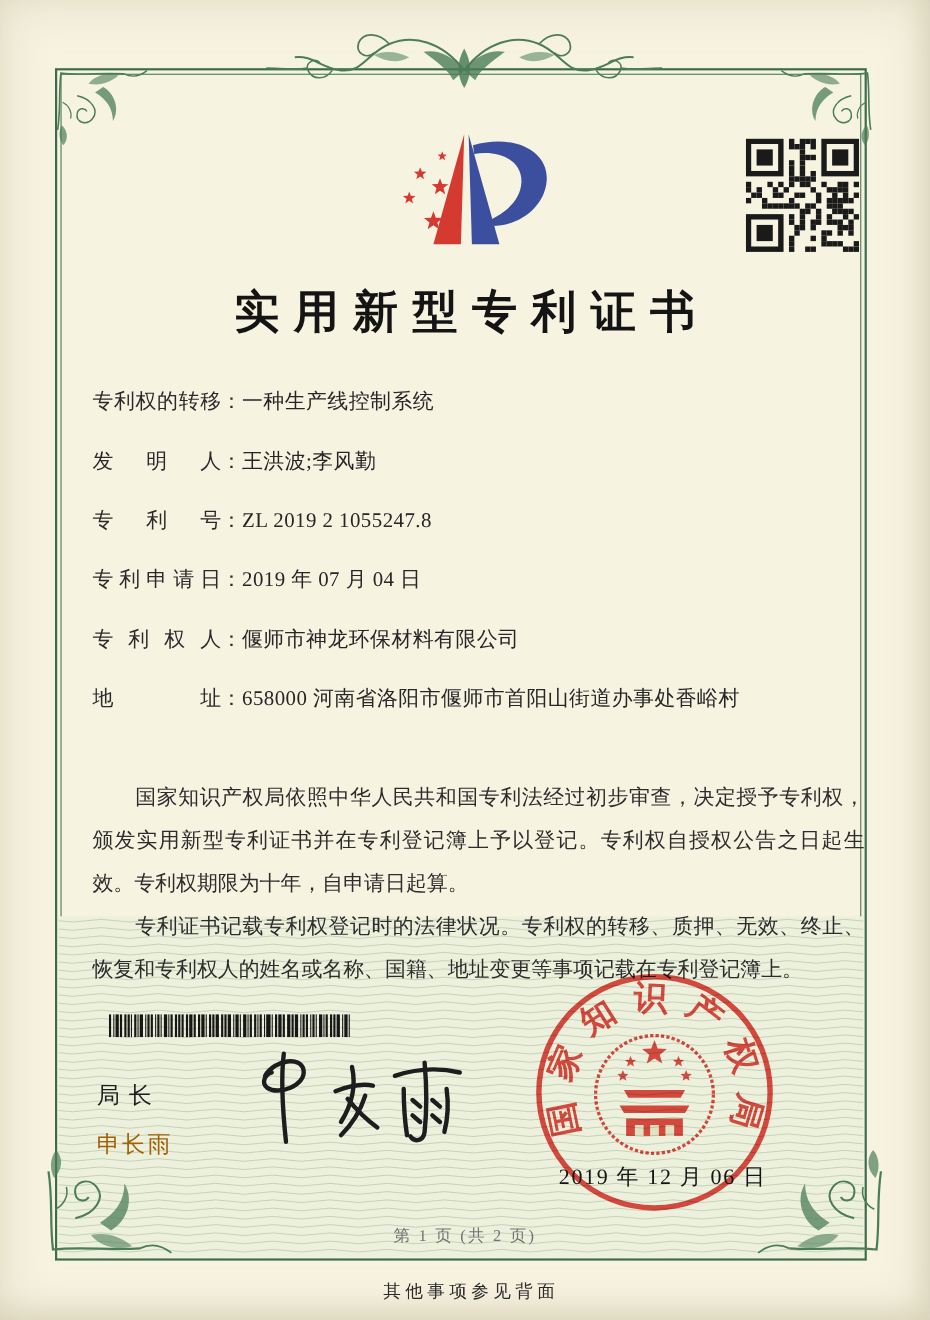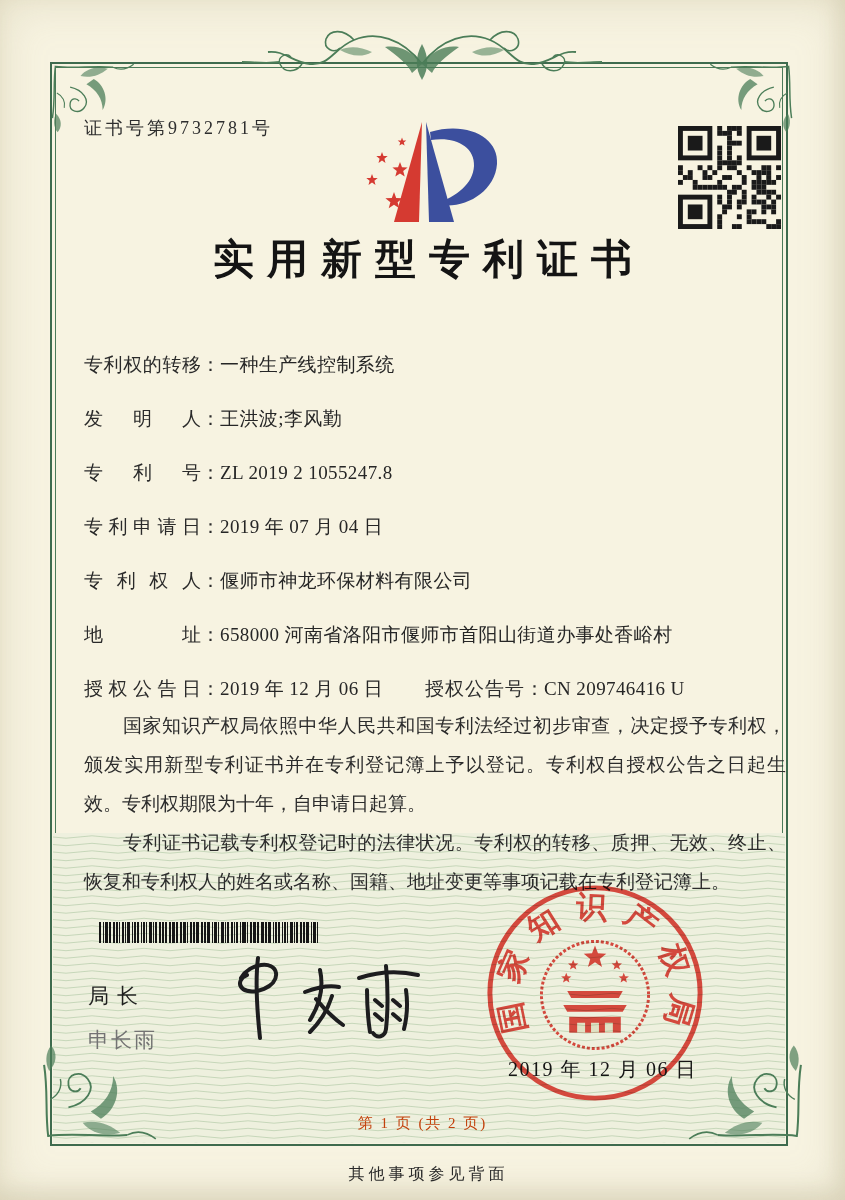--- a/index.html
+++ b/index.html
@@ -33,46 +33,46 @@
   .corner{position:absolute;}
   .corner.bl{left:38px;top:1010px;width:132px;height:132px;}
   .corner.br{left:675px;top:1010px;width:132px;height:132px;transform:scaleX(-1);}
   .corner.tl{left:48px;top:62px;width:96px;height:96px;transform:scaleY(-1);}
   .corner.tr{left:700px;top:62px;width:96px;height:96px;transform:scale(-1,-1);}
   
   .cert-no{position:absolute;left:84px;top:116px;font-size:18px;letter-spacing:3px;color:#2e2e2e;}
   .logo{position:absolute;left:336px;top:116px;width:182px;height:118px;}
   .qr{position:absolute;left:678px;top:126px;width:103px;height:103px;}
   .title{
-    position:absolute;left:0;right:0;top:232px;margin:0;text-align:center;
+    position:absolute;left:0;right:0;top:256px;margin:0;text-align:center;
     font-size:41px;font-weight:700;letter-spacing:13px;text-indent:13px;color:#141414;
   }
   
   .rows{position:absolute;left:84px;top:352px;width:704px;font-size:19px;}
   .row{height:54px;white-space:nowrap;}
   .flabel{
     display:inline-block;width:117px;vertical-align:bottom;
     text-align:justify;text-align-last:justify;color:#2a2a2a;
   }
   .colon{display:inline-block;}
   .fvalue{letter-spacing:.4px;color:#262626;}
   .row.grant{position:relative;}
   .grant-right{position:absolute;left:341px;top:0;}
   .grant-right .plain-label{letter-spacing:1px;}
   
   .paras{position:absolute;left:84px;top:706px;width:702px;font-size:19px;line-height:39px;text-align:justify;}
   .paras p{margin:0;text-indent:2.05em;}
   
   .barcode{position:absolute;left:99px;top:922px;width:222px;height:21px;}
   .director-label{position:absolute;left:88px;top:982px;font-size:21px;letter-spacing:8px;color:#1e1e1e;}
-  .director-name{position:absolute;left:88px;top:1026px;font-size:21px;letter-spacing:2px;color:#737373;}
+  .director-name{position:absolute;left:88px;top:1026px;font-size:21px;letter-spacing:2px;color:#a16207;}
   .signature{position:absolute;left:228px;top:946px;width:200px;height:100px;}
   .seal{position:absolute;left:476px;top:874px;width:238px;height:238px;mix-blend-mode:multiply;opacity:.93;}
   .seal-date{position:absolute;left:508px;top:1056px;font-size:20px;letter-spacing:1.5px;color:#141414;}
-  .page-info{position:absolute;left:0;right:0;top:1114px;text-align:center;font-size:15px;letter-spacing:2px;color:#c2410c;}
+  .page-info{position:absolute;left:0;right:0;top:1114px;text-align:center;font-size:15px;letter-spacing:2px;color:#737373;}
   .back-note{position:absolute;left:12px;right:0;top:1164px;text-align:center;font-size:16px;letter-spacing:4px;color:#2a2a2a;}
 </style>
 </head>
 <body>
 
 <div class="page">
 
   <div class="frame"></div>
   <div class="pattern-zone">
     <svg id="waves" width="732" height="310" viewBox="0 0 732 310">
@@ -126,21 +126,20 @@
   <svg class="corner tr" viewBox="0 0 130 130">
       <path d="M6 54 C 10 80 7 100 10 124 C 34 121 60 125 88 123" fill="none" stroke="#4b7d58" stroke-width="2"></path>
       <path d="M30 96 C 48 92 57 78 49 68 C 42 59 28 63 30 74 C 31 81 39 82 42 77" fill="none" stroke="#4b7d58" stroke-width="1.8"></path>
       <path d="M52 100 C 66 92 74 80 74 65 C 83 80 76 99 62 107 Z" fill="#4b7d58" opacity=".75"></path>
       <path d="M44 111 C 58 108 70 112 81 121 C 66 125 52 121 44 111 Z" fill="#4b7d58" opacity=".6"></path>
       <path d="M88 123 C 98 118 107 120 116 127" fill="none" stroke="#4b7d58" stroke-width="1.6"></path>
       <path d="M11 60 C 19 52 19 42 13 35 C 7 42 7 53 11 60 Z" fill="#4b7d58" opacity=".7"></path>
       <path d="M12 88 C 20 84 24 76 22 68" fill="none" stroke="#4b7d58" stroke-width="1.4"></path>
     </svg>
 
-  <div class="cert-no">证书号第9732781号</div>
   <svg class="logo" id="logo" viewBox="0 0 182 118">
       <path d="M 94 16 C 132 5 163 22 161 48 C 159 77 126 95 100 88 C 121 80 137 68 138 50 C 139 30 118 20 95 24 Z" fill="#3c4f9e"></path>
       <polygon points="86,6 58,106 83,106" fill="#d53a31"></polygon>
       <polygon points="90,6 93,106 118,106" fill="#3c4f9e"></polygon>
       <polygon points="66.0,21.5 67.1,24.5 70.3,24.6 67.8,26.6 68.6,29.6 66.0,27.9 63.4,29.6 64.2,26.6 61.7,24.6 64.9,24.5" fill="#d53a31"></polygon>
       <polygon points="46.0,36.0 47.5,40.0 51.7,40.1 48.4,42.8 49.5,46.9 46.0,44.5 42.5,46.9 43.6,42.8 40.3,40.1 44.5,40.0" fill="#d53a31"></polygon>
       <polygon points="64.0,46.0 66.0,51.3 71.6,51.5 67.2,55.0 68.7,60.5 64.0,57.4 59.3,60.5 60.8,55.0 56.4,51.5 62.0,51.3" fill="#d53a31"></polygon>
       <polygon points="36.0,58.0 37.5,62.0 41.7,62.1 38.4,64.8 39.5,68.9 36.0,66.5 32.5,68.9 33.6,64.8 30.3,62.1 34.5,62.0" fill="#d53a31"></polygon>
       <polygon points="58.0,76.0 60.2,81.9 66.6,82.2 61.6,86.2 63.3,92.3 58.0,88.8 52.7,92.3 54.4,86.2 49.4,82.2 55.8,81.9" fill="#d53a31"></polygon>
     </svg>
@@ -290,28 +289,20 @@
     </div>
     <div class="row">
       <span class="flabel">专利申请日</span><span class="colon">：</span><span class="fvalue">2019 年 07 月 04 日</span>
     </div>
     <div class="row">
       <span class="flabel">专利权人</span><span class="colon">：</span><span class="fvalue">偃师市神龙环保材料有限公司</span>
     </div>
     <div class="row">
       <span class="flabel">地址</span><span class="colon">：</span><span class="fvalue">658000 河南省洛阳市偃师市首阳山街道办事处香峪村</span>
     </div>
-    <div class="row grant">
-      <span>
-        <span class="flabel">授权公告日</span><span class="colon">：</span><span class="fvalue">2019 年 12 月 06 日</span>
-      </span>
-      <span class="grant-right">
-        <span class="plain-label">授权公告号</span><span class="colon">：</span><span class="fvalue">CN 209746416 U</span>
-      </span>
-    </div>
   </div>
 
   <div class="paras">
     <p>国家知识产权局依照中华人民共和国专利法经过初步审查，决定授予专利权，颁发实用新型专利证书并在专利登记簿上予以登记。专利权自授权公告之日起生效。专利权期限为十年，自申请日起算。</p>
     <p>专利证书记载专利权登记时的法律状况。专利权的转移、质押、无效、终止、恢复和专利权人的姓名或名称、国籍、地址变更等事项记载在专利登记簿上。</p>
   </div>
 
   <svg class="barcode" id="barcode" viewBox="0 0 222 21" preserveAspectRatio="none">
       <rect x="0" y="0" width="2" height="21" fill="#161616"></rect>
       <rect x="4" y="0" width="1" height="21" fill="#161616"></rect>

